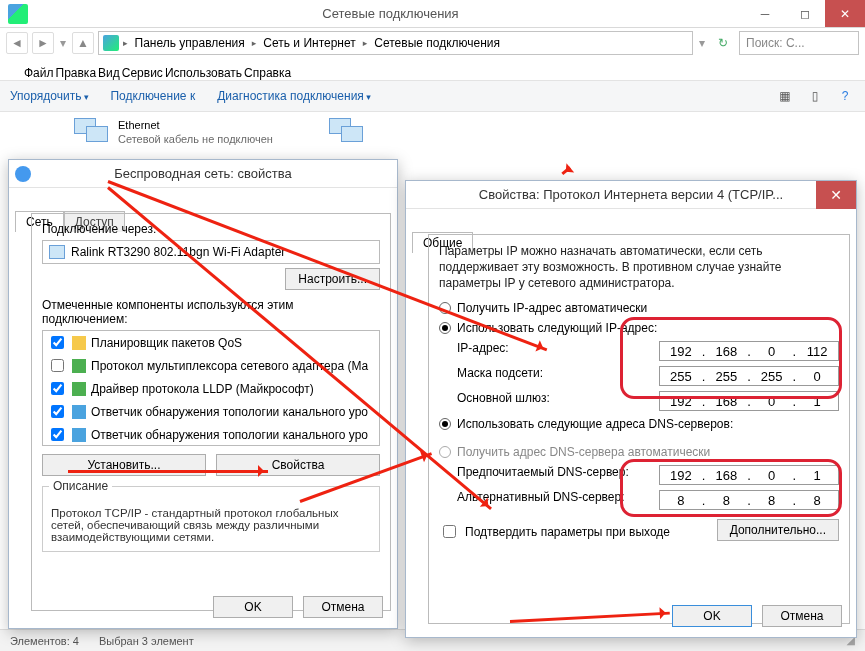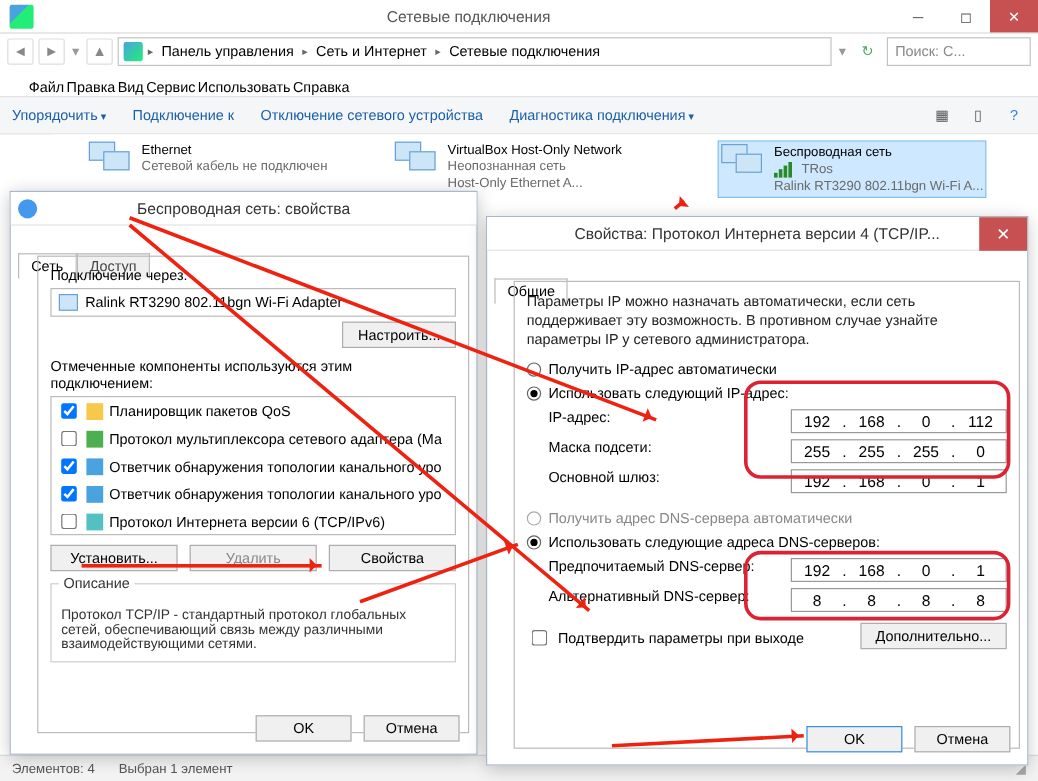--- a/index.html
+++ b/index.html
@@ -141,21 +141,20 @@
   <span>Правка</span>
   <span>Вид</span>
   <span>Сервис</span>
   <span>Использовать</span>
   <span>Справка</span>
 </div>
 
 <div class="cmdbar">
   <span class="drop">Упорядочить</span>
   <span>Подключение к</span>
-  <span>Отключение сетевого устройства</span>
   <span class="drop">Диагностика подключения</span>
   <div class="cmdbar-right">
     <div>▦</div>
     <div>▯</div>
     <div style="color:#2a7de1;">?</div>
   </div>
 </div>
 
 <div class="net-items">
   <div class="net-item" style="left:30px;">
@@ -166,45 +165,26 @@
     <div class="lines">
       <div>Ethernet</div>
       <div class="sub">Сетевой кабель не подключен</div>
     </div>
   </div>
   <div class="net-item" style="left:285px;">
     <div class="ico">
         <div class="mon m1"></div>
         <div class="mon m2"></div>
       </div>
-    <div class="lines">
-      <div>VirtualBox Host-Only Network</div>
-      <div class="sub">Неопознанная сеть</div>
-      <div class="sub">Host-Only Ethernet A...</div>
-    </div>
-  </div>
-  <div class="net-item sel" style="left:555px;">
-    <div class="ico">
-        <div class="mon m1"></div>
-        <div class="mon m2"></div>
-      </div>
-    <div class="lines">
-      <div>Беспроводная сеть</div>
-      <div class="sub">
-        <span class="signal"><span></span><span></span><span></span><span></span></span>
-        <span>TRos</span>
-      </div>
-      <div class="sub">Ralink RT3290 802.11bgn Wi-Fi A...</div>
-    </div>
   </div>
 </div>
 
 <div class="statusbar">
   <span>Элементов: 4</span>
-  <span>Выбран 1 элемент</span>
+  <span>Выбран 3 элемент</span>
   <span class="corner">◢</span>
 </div>
 
 <div class="dlg dlg1">
   <div class="dlg-title">
     <div class="tico"></div>
     <span>Беспроводная сеть: свойства</span>
   </div>
   <div class="tabs">
     <div class="tab">Сеть</div>
@@ -228,40 +208,44 @@
             <div class="cico yellow"></div>
             <span>Планировщик пакетов QoS</span>
           </div>
           <div class="row">
             <input type="checkbox" class="chk" style="">
             <div class="cico green"></div>
             <span>Протокол мультиплексора сетевого адаптера (Ма</span>
           </div>
           <div class="row">
             <input type="checkbox" class="chk" checked="" style="">
-            <div class="cico blue"></div>
-            <span>Ответчик обнаружения топологии канального уро</span>
+            <div class="cico green"></div>
+            <span>Драйвер протокола LLDP (Майкрософт)</span>
           </div>
           <div class="row">
             <input type="checkbox" class="chk" checked="" style="">
             <div class="cico blue"></div>
             <span>Ответчик обнаружения топологии канального уро</span>
           </div>
           <div class="row">
+            <input type="checkbox" class="chk" checked="" style="">
+            <div class="cico blue"></div>
+            <span>Ответчик обнаружения топологии канального уро</span>
+          </div>
+          <div class="row">
             <input type="checkbox" class="chk" style="">
             <div class="cico net"></div>
             <span>Протокол Интернета версии 6 (TCP/IPv6)</span>
           </div>
         </div>
 
     </div>
 
     <div class="btnrow">
       <button class="btn">Установить...</button>
-      <button class="btn disabled">Удалить</button>
       <button class="btn">Свойства</button>
     </div>
 
     <div class="groupbox">
       <div class="gtitle">Описание</div>
       <div>Протокол TCP/IP - стандартный протокол глобальных сетей, обеспечивающий связь между различными взаимодействующими сетями.</div>
     </div>
   </div>
   <div class="dlg-footer">
     <button class="btn">OK</button>
@@ -321,27 +305,27 @@
             <span class="dot">.</span>
           <span class="oct">168</span>
             <span class="dot">.</span>
           <span class="oct">0</span>
             <span class="dot">.</span>
           <span class="oct">1</span>
         </div>
       </div>
     </div>
 
+    <div class="radio-row">
+      <span class="radio on"></span>
+        <span>Использовать следующие адреса DNS-серверов:</span>
+    </div>
     <div class="radio-row disabled-text" style="margin-top:14px;">
       <span class="radio off-disabled"></span>
         <span>Получить адрес DNS-сервера автоматически</span>
-    </div>
-    <div class="radio-row">
-      <span class="radio on"></span>
-        <span>Использовать следующие адреса DNS-серверов:</span>
     </div>
 
     <div class="ip-rows">
       <div class="ip-row">
         <span class="ilbl">Предпочитаемый DNS-сервер:</span>
         <div class="ip-field">
           <span class="oct">192</span>
             <span class="dot">.</span>
           <span class="oct">168</span>
             <span class="dot">.</span>

